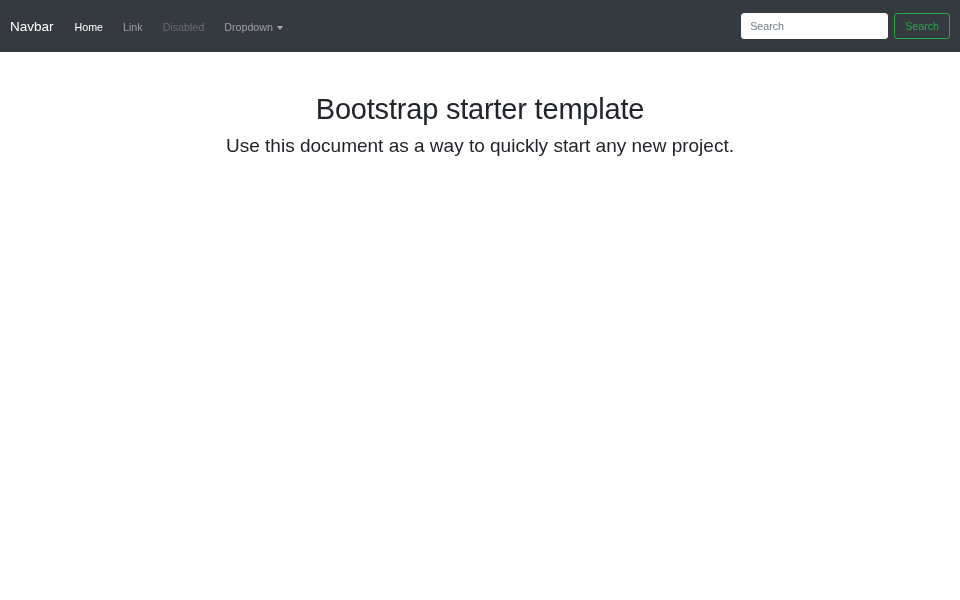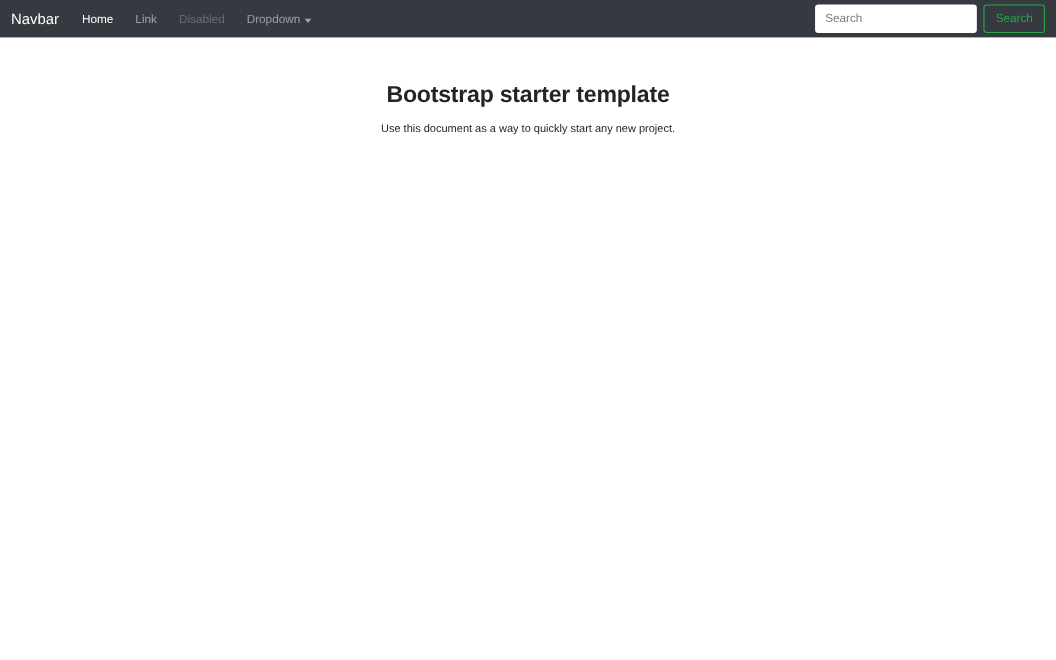--- a/index.html
+++ b/index.html
@@ -5,21 +5,21 @@
   * { box-sizing: border-box; margin: 0; padding: 0; }
   html, body { width: 960px; height: 600px; }
   body {
     font-family: "Liberation Sans", sans-serif;
     background: #ffffff;
     overflow: hidden;
   }
 
   
   .navbar {
-    height: 34px;
+    height: 52px;
     background: #343a40;
     display: flex;
     align-items: center;
     padding: 0 10px;
   }
   .navbar-brand {
     color: #ffffff;
     font-size: 13.5px;
     text-decoration: none;
     margin-right: 11px;
@@ -86,29 +86,29 @@
     font-family: "Liberation Sans", sans-serif;
     cursor: pointer;
   }
 
   
   .starter-template {
     padding-top: 40px;
     text-align: center;
   }
   .page-title {
-    font-size: 21px;
-    font-weight: 700;
+    font-size: 29px;
+    font-weight: 400;
     color: #212529;
     letter-spacing: -0.2px;
     line-height: 1.2;
     margin-bottom: 8px;
   }
   .lead {
-    font-size: 10px;
+    font-size: 19px;
     font-weight: 300;
     color: #212529;
     line-height: 21px;
   }
 </style>
 </head>
 <body>
 
 <nav class="navbar">
   <a class="navbar-brand" href="#">Navbar</a>

